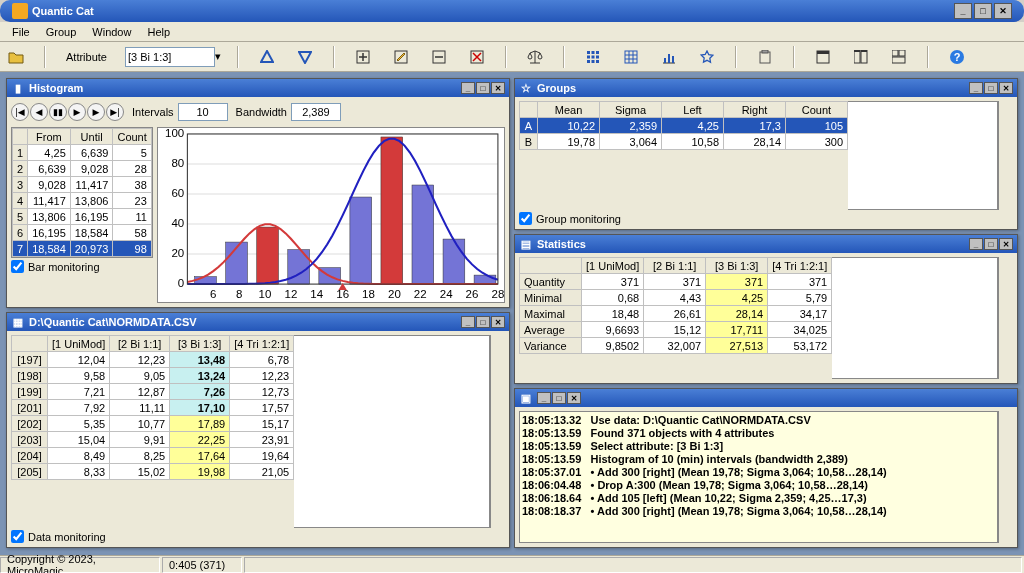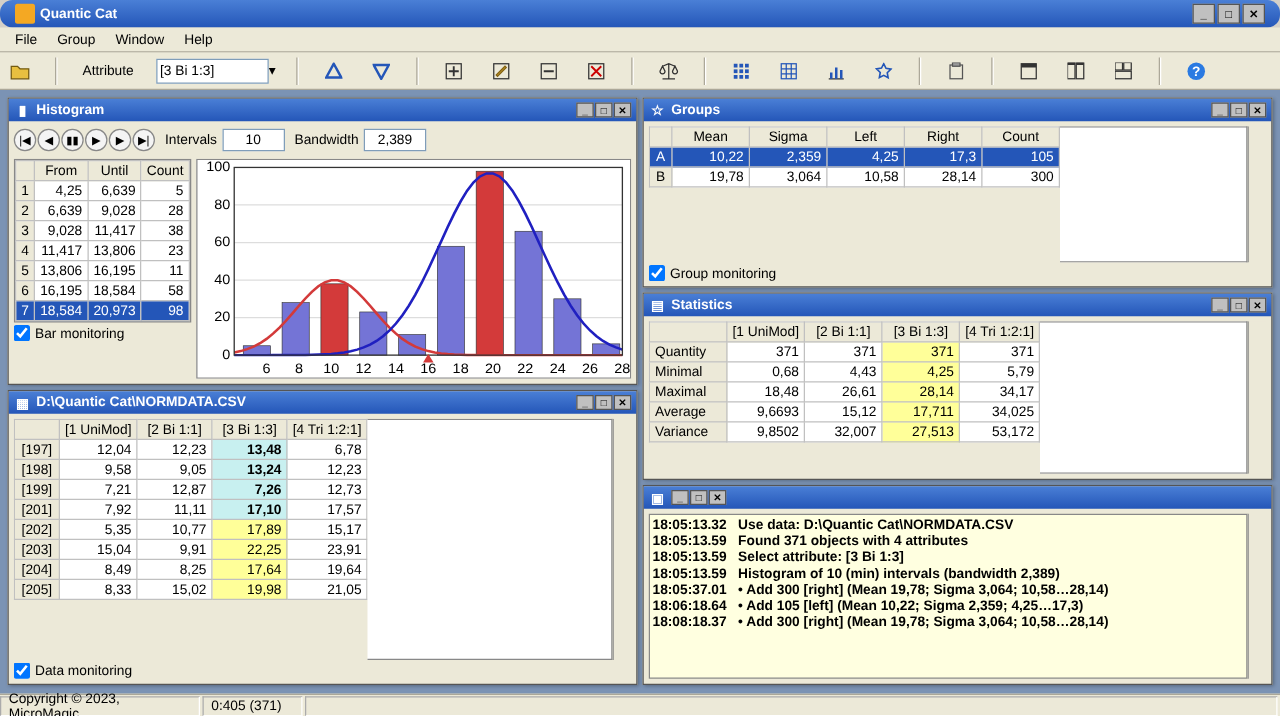--- a/index.html
+++ b/index.html
@@ -570,20 +570,21 @@
         </div>
     </div>
     <div class="inner-body">
       <div style="display:flex; flex:1;">
         <div class="logbook-body" id="loglines">
             <div class="logline">18:05:13.32   Use data: D:\Quantic Cat\NORMDATA.CSV</div>
             <div class="logline">18:05:13.59   Found 371 objects with 4 attributes</div>
             <div class="logline">18:05:13.59   Select attribute: [3 Bi 1:3]</div>
             <div class="logline">18:05:13.59   Histogram of 10 (min) intervals (bandwidth 2,389)</div>
             <div class="logline">18:05:37.01   • Add 300 [right] (Mean 19,78; Sigma 3,064; 10,58…28,14)</div>
+            <div class="logline">18:06:04.48   • Drop A:300 (Mean 19,78; Sigma 3,064; 10,58…28,14)</div>
             <div class="logline">18:06:18.64   • Add 105 [left] (Mean 10,22; Sigma 2,359; 4,25…17,3)</div>
             <div class="logline">18:08:18.37   • Add 300 [right] (Mean 19,78; Sigma 3,064; 10,58…28,14)</div>
           </div>
         <div class="scrollhint"></div>
       </div>
     </div>
   </div>
 
 </div>
 

